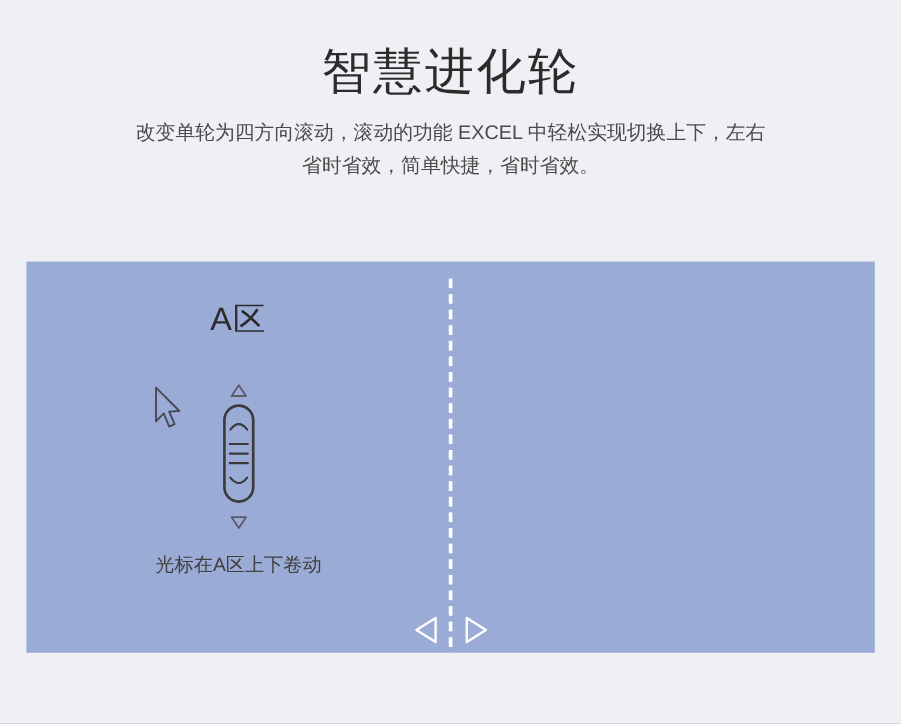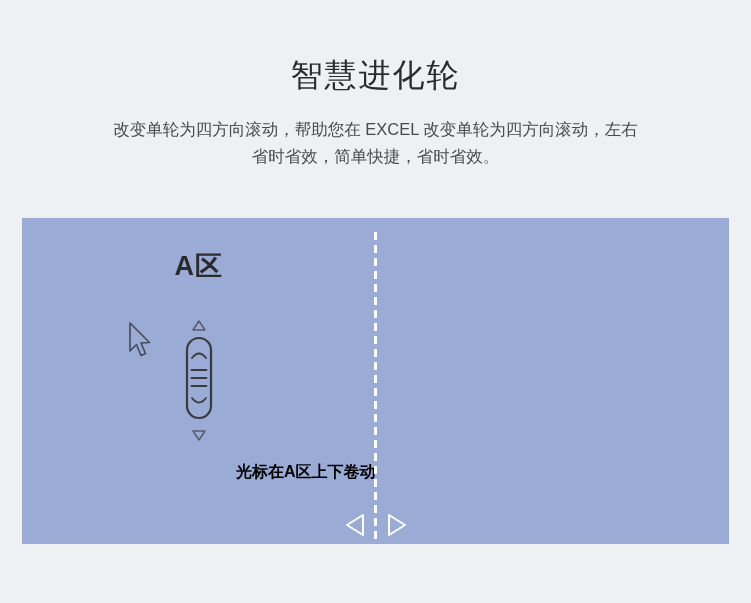--- a/index.html
+++ b/index.html
@@ -16,26 +16,26 @@
   }
 
   
   .header {
     width: 100%;
     padding-top: 34px;
     text-align: center;
     box-sizing: border-box;
   }
   .page-title {
-    font-size: 32px;
+    font-size: 41px;
     line-height: 50px;
     letter-spacing: 2px;
     color: #2b2b2b;
     font-weight: 400;
-    margin: 16px;
+    margin: 0;
   }
   .subtitle {
     margin: 14px auto 0 auto;
     width: 660px;
     font-size: 16.5px;
     line-height: 27px;
     color: #4a4a4a;
     font-weight: 400;
     text-align: center;
   }
@@ -53,21 +53,20 @@
     background: #9aabd6;
     overflow: hidden;
   }
 
   .panel-half {
     position: absolute;
     top: 0;
     width: 50%;
     height: 100%;
     box-sizing: border-box;
-    font-weight: bold;
   }
   .panel-half.left  { left: 0; }
   .panel-half.right { left: 50%; }
 
   .zone-title {
     position: absolute;
     top: 32px;
     left: 0;
     width: 100%;
     text-align: center;
@@ -75,24 +74,24 @@
     line-height: 32px;
     color: #2b2b2b;
     letter-spacing: 1px;
   }
 
   .zone-caption {
     position: absolute;
     top: 243px;
     left: 0;
     width: 100%;
-    text-align: right;
+    text-align: center;
     font-size: 16px;
     line-height: 22px;
-    color: #000000;
+    color: #404040;
   }
 
   
   .device-group {
     position: absolute;
     top: 98px;
     left: 0;
     width: 100%;
     height: 130px;
   }
@@ -135,21 +134,21 @@
   }
 
   svg { display: block; }
 </style>
 </head>
 <body>
 
 <div class="header">
   <h1 class="page-title">智慧进化轮</h1>
   <div class="subtitle">
-    <span class="subtitle-line">改变单轮为四方向滚动，帮助您在 EXCEL 改变单轮为四方向滚动，左右</span>
+    <span class="subtitle-line">改变单轮为四方向滚动，滚动的功能 EXCEL 中轻松实现切换上下，左右</span>
     <span class="subtitle-line">省时省效，简单快捷，省时省效。</span>
   </div>
 </div>
 
 <div class="demo-panel">
 
   <div class="panel-half left">
 
     <div class="zone-title">A区</div>
 

